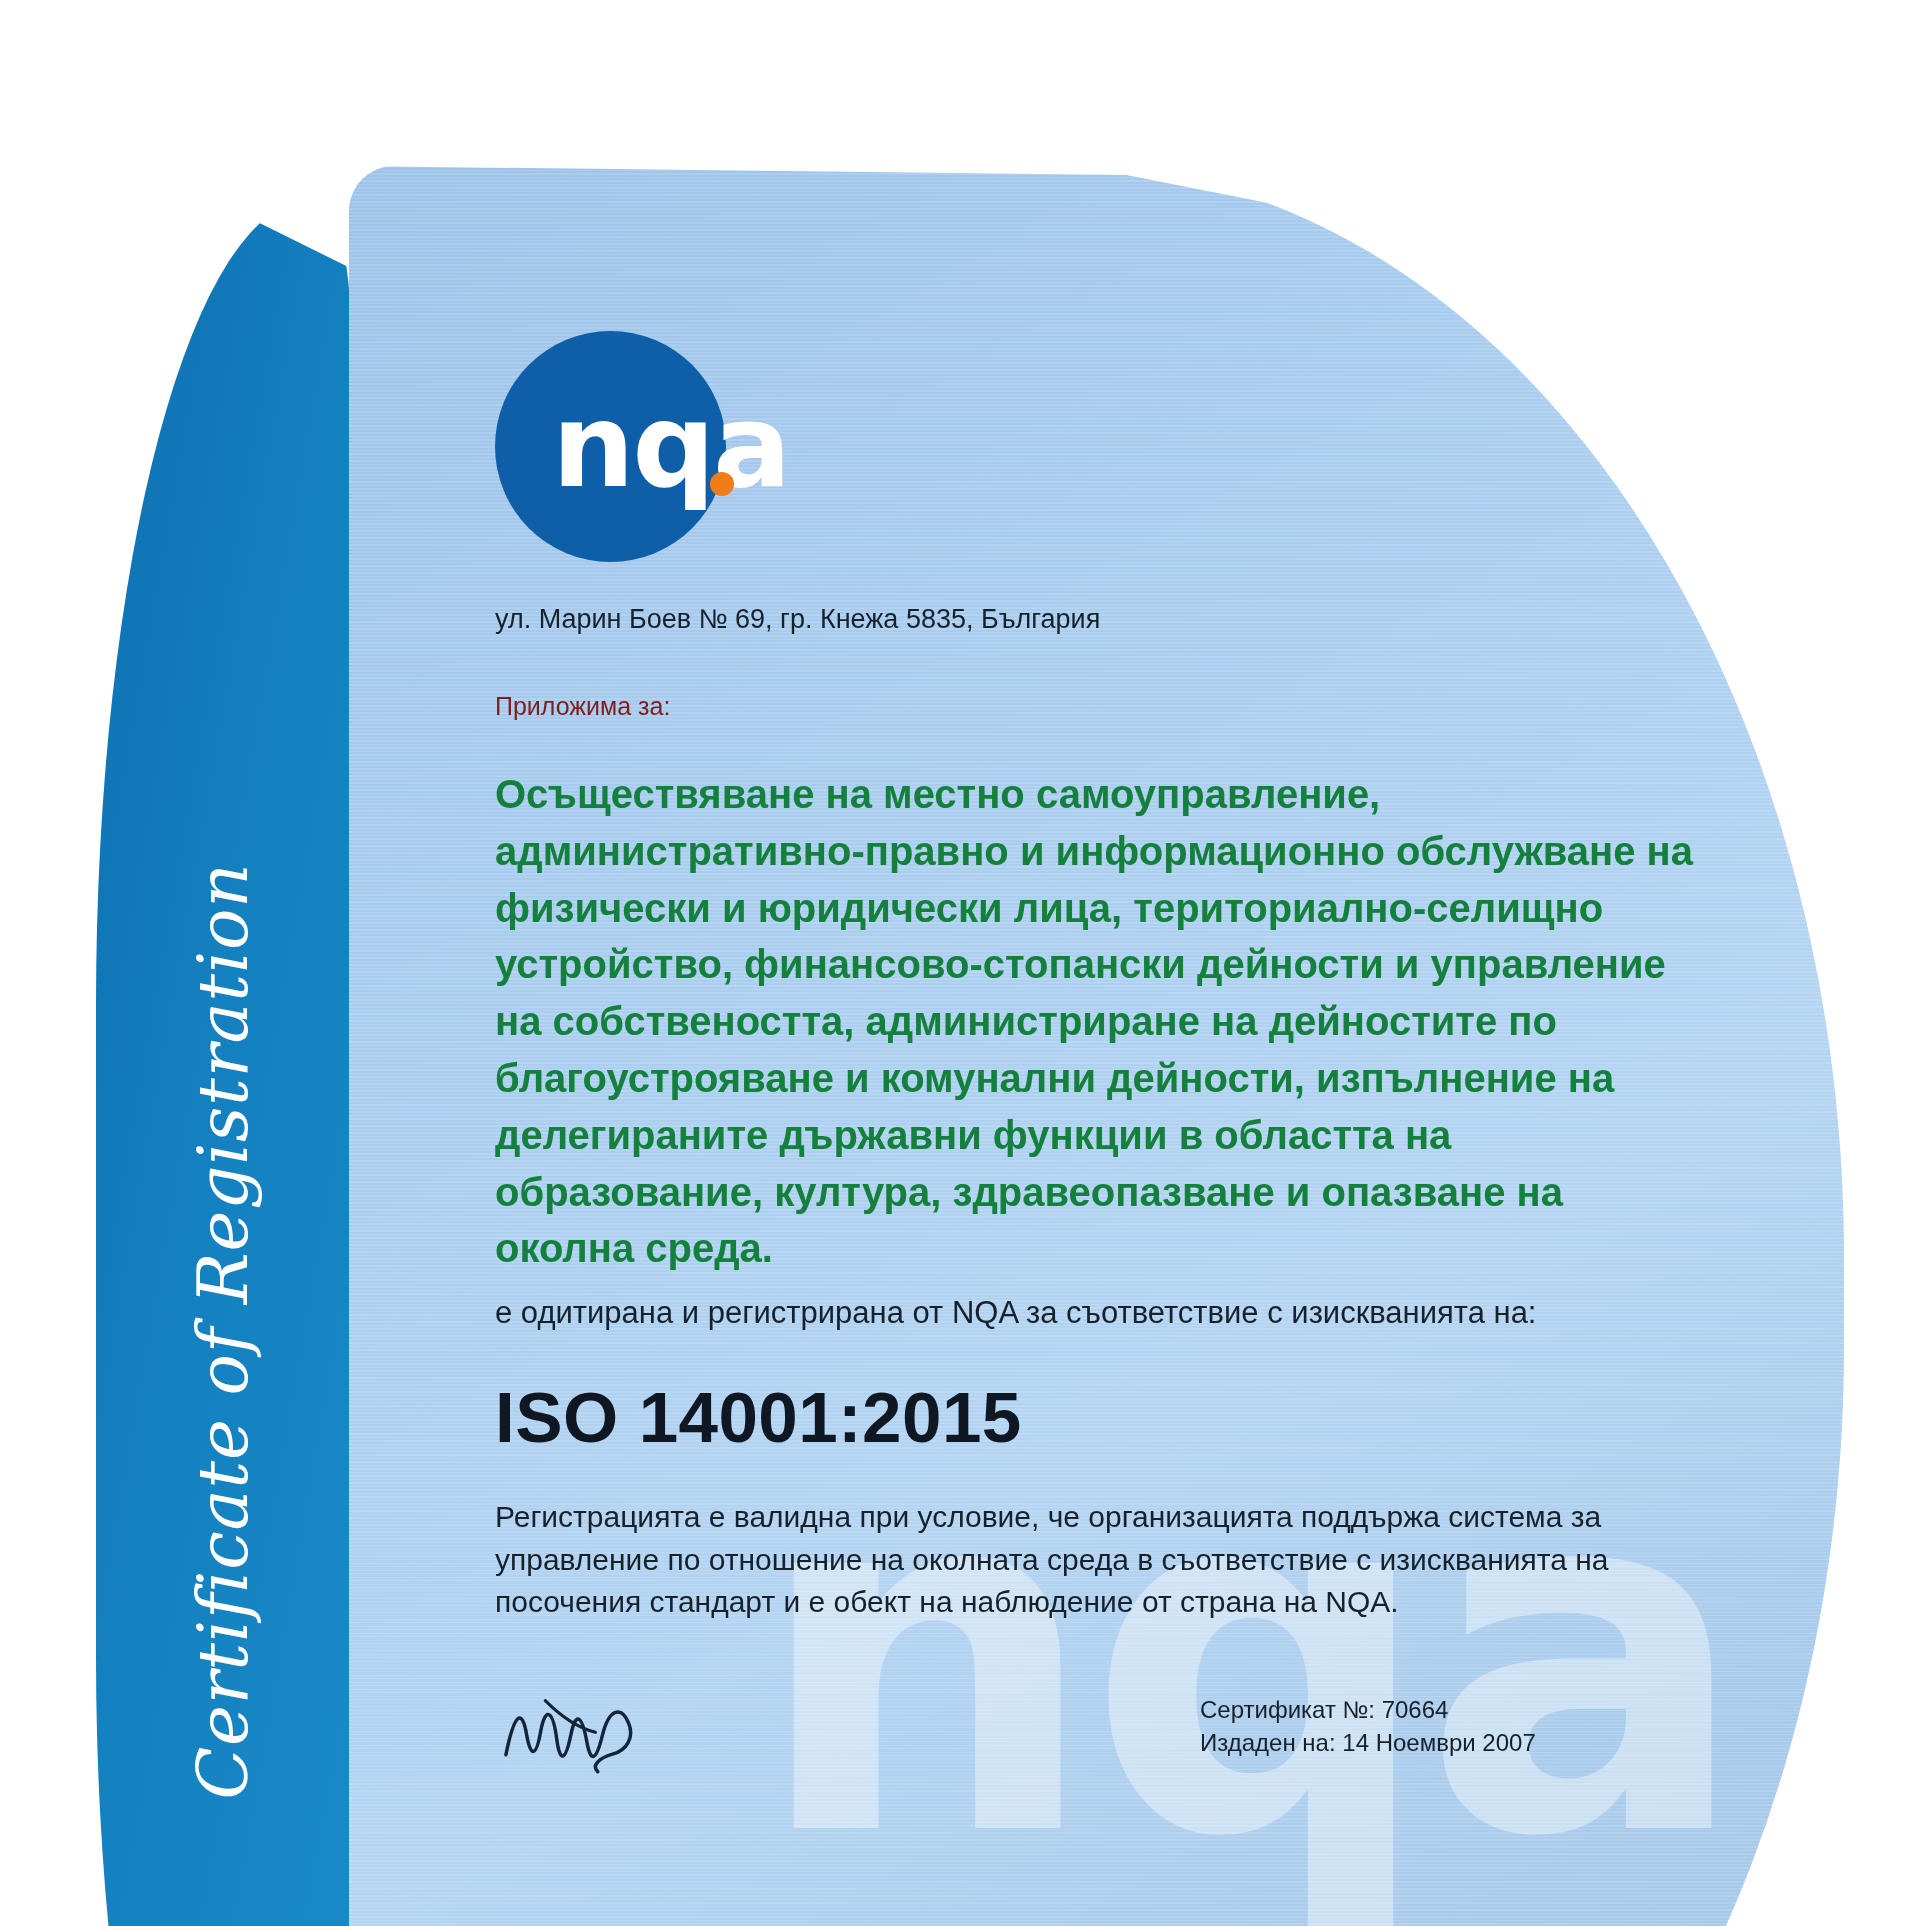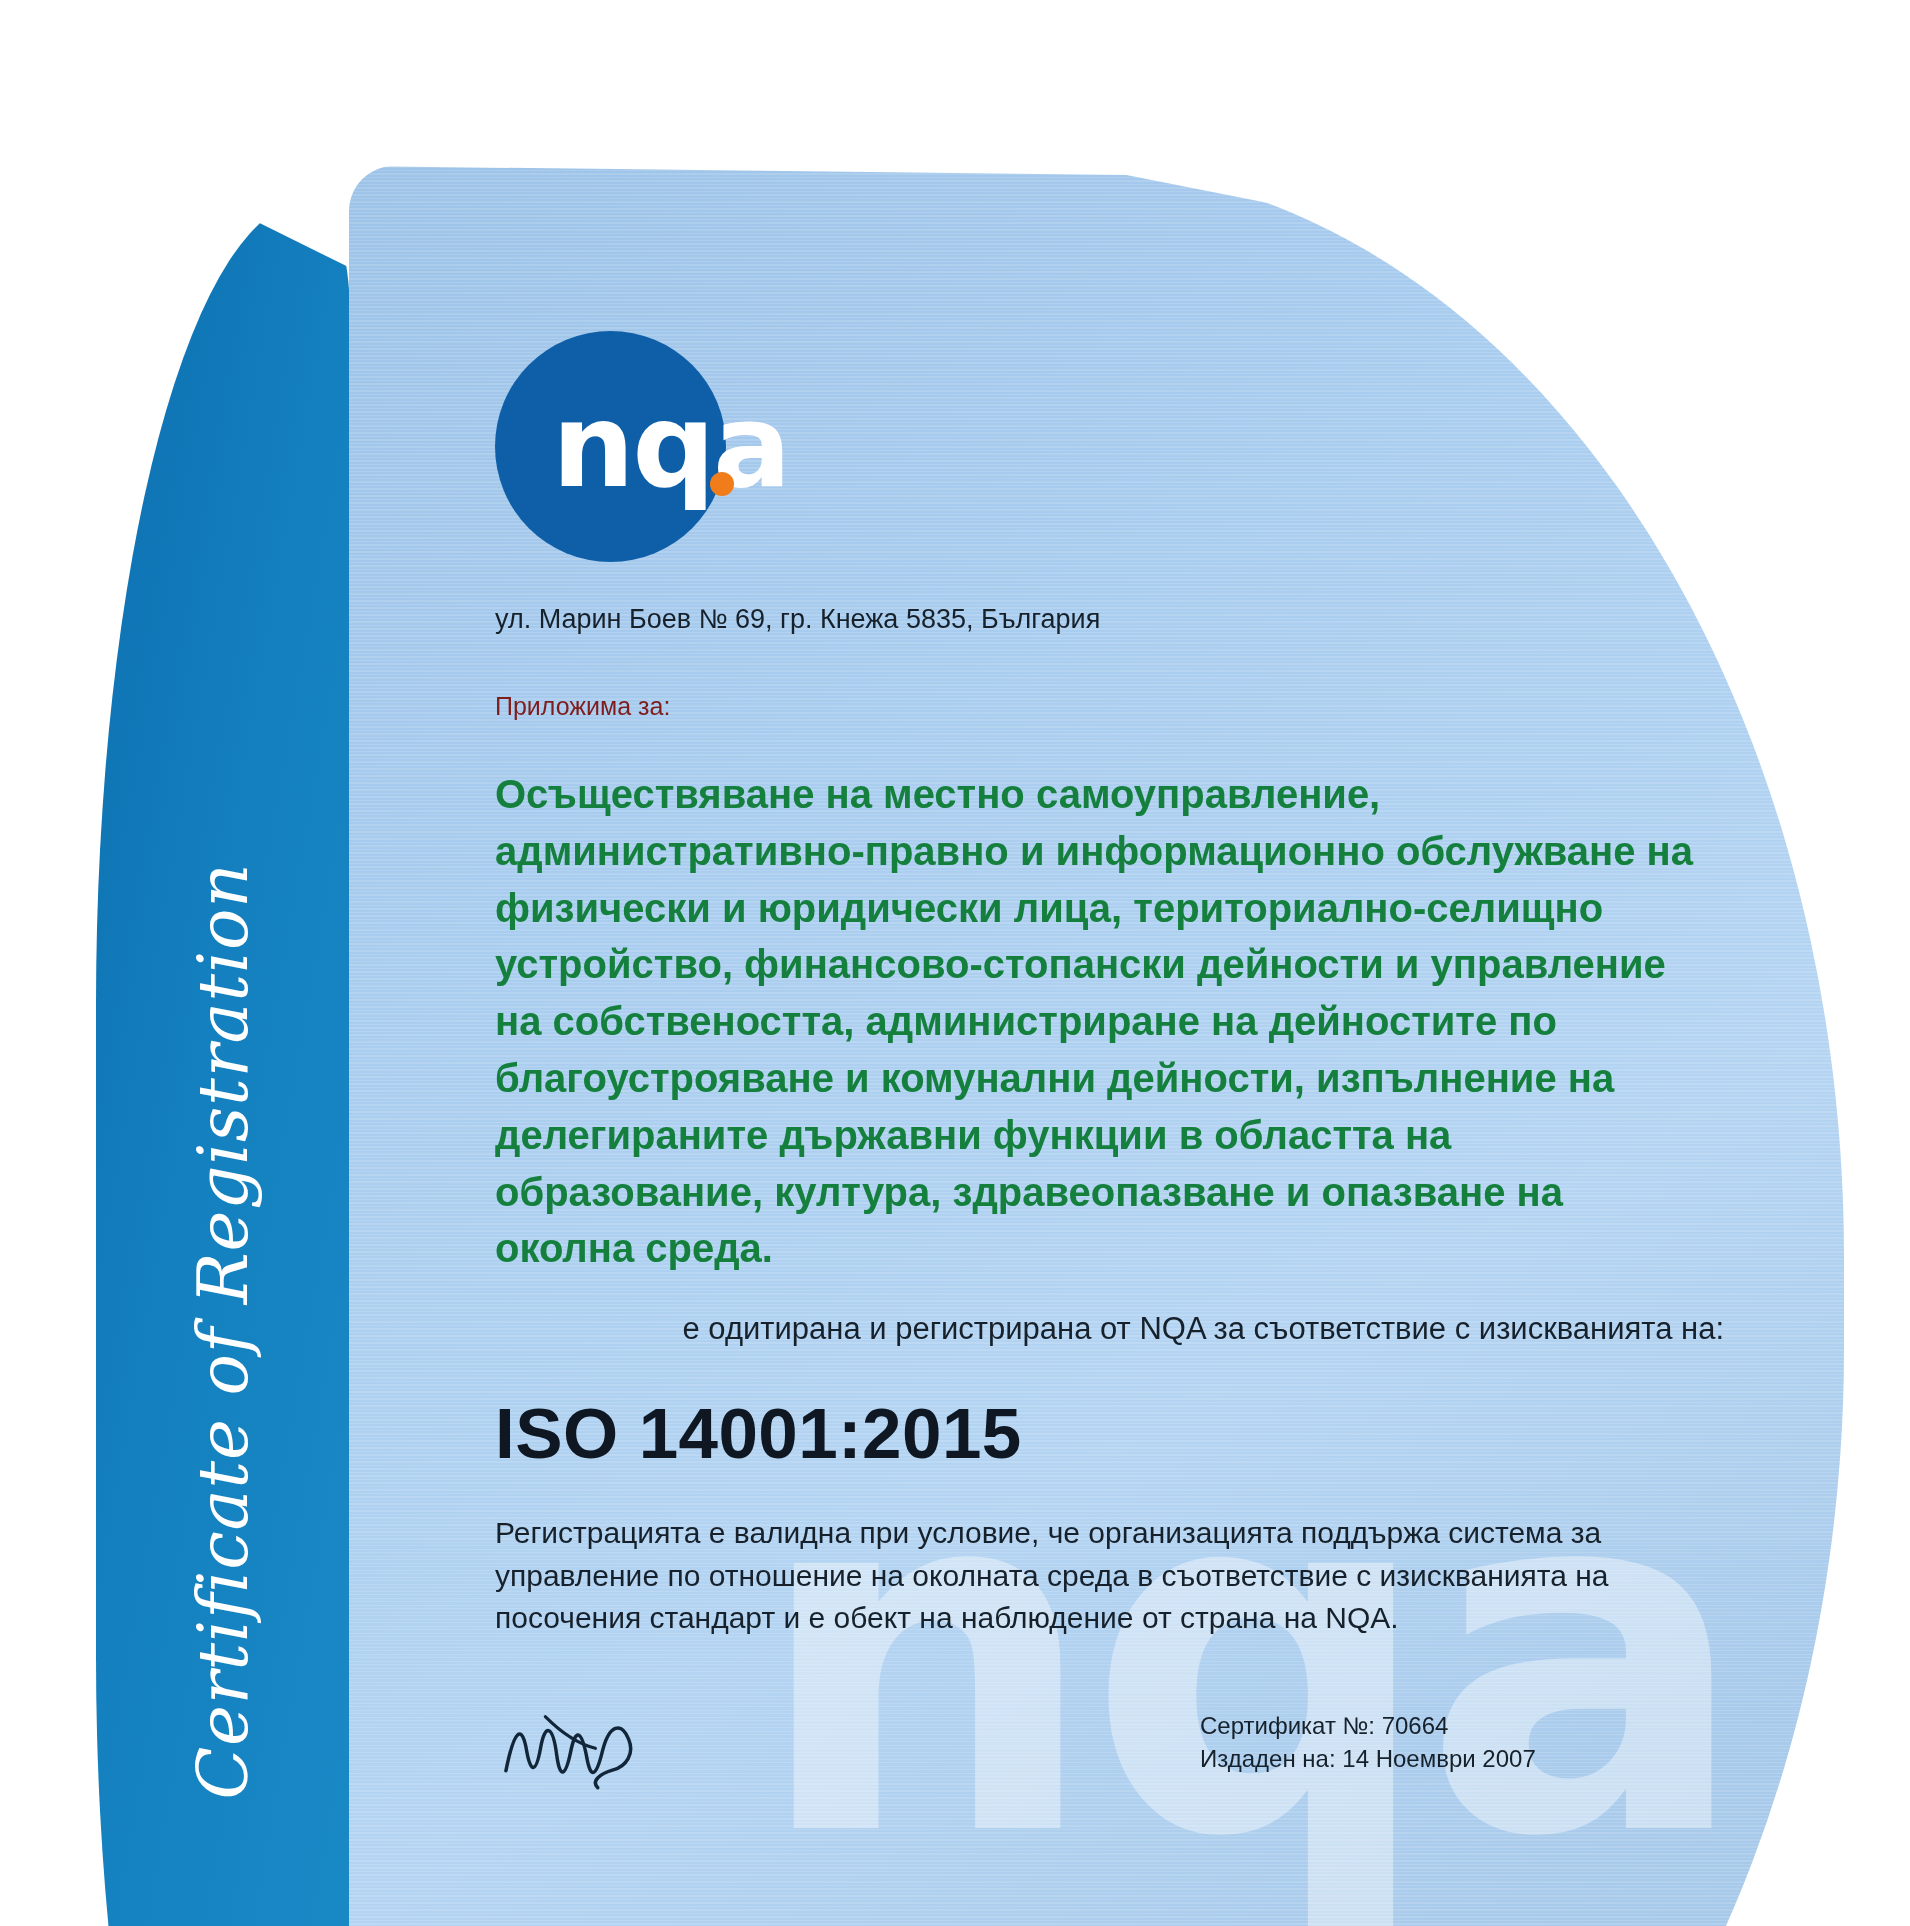--- a/index.html
+++ b/index.html
@@ -162,24 +162,23 @@
   }
   .scope-text {
     margin-top: 45px;
     font-size: 40px;
     font-weight: 700;
     line-height: 1.42;
     color: #15803d;
     max-width: 1213px;
   }
   .audited-line {
-    margin-top: 34px;
+    margin-top: 18px;
     font-size: 31px;
     color: #16212b;
-    text-align: right;
   }
   .standard {
     margin-top: 46px;
     font-size: 71px;
     font-weight: 700;
     letter-spacing: 0.4px;
     color: #0e1722;
   }
   .validity-note {
     margin-top: 38px;

